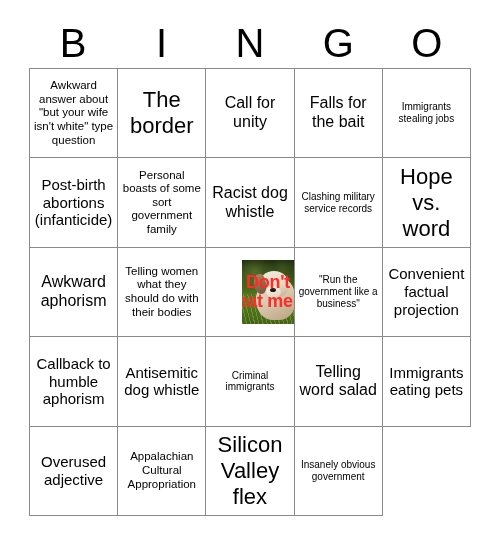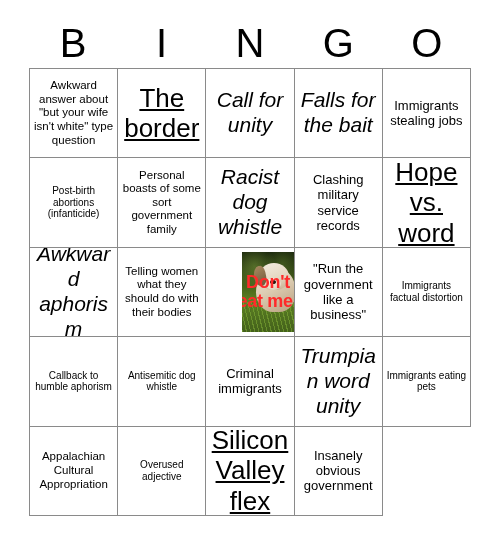--- a/index.html
+++ b/index.html
@@ -77,34 +77,34 @@
 
   .bingo-cell .cell-text {
     display: block;
     width: 100%;
     line-height: 1.18;
     word-wrap: break-word;
     hyphens: none;
   }
 
   
-  .size-xl .cell-text { font-size: 26px; text-decoration: underline; }
-  .size-lg .cell-text { font-size: 21px; font-style: italic; }
-  .size-md .cell-text { font-size: 10px; }
-  .size-sm .cell-text { font-size: 13px; }
+  .size-xl .cell-text { font-size: 22px; }
+  .size-lg .cell-text { font-size: 16px; }
+  .size-md .cell-text { font-size: 15px; }
+  .size-sm .cell-text { font-size: 10px; }
   .size-xs .cell-text { font-size: 11.5px; }
 
   
   .image-cell {
     padding: 0;
   }
   .free-image {
     position: relative;
     width: 84px;
-    height: 80px;
+    height: 64px;
     overflow: hidden;
     background: #2d3d18;
     margin-left: 36px;
   }
   
   .free-image .photo-bg {
     position: absolute;
     inset: 0;
     background:
       radial-gradient(ellipse 60% 40% at 24% 18%, rgba(120,150,60,0.55), rgba(0,0,0,0) 70%),
@@ -287,44 +287,44 @@
           <span>Don't</span>
           <span>eat me!</span>
         </div>
       </div>
     </div>
     <div class="bingo-cell size-sm">
       <span class="cell-text">"Run the government like a business"</span>
     </div>
 
     <div class="bingo-cell size-md">
-      <span class="cell-text">Immigrants factual distortion</span>
+      <span class="cell-text">Convenient factual projection</span>
     </div>
     <div class="bingo-cell size-md">
       <span class="cell-text">Callback to humble aphorism</span>
     </div>
     <div class="bingo-cell size-md">
       <span class="cell-text">Antisemitic dog whistle</span>
     </div>
     <div class="bingo-cell size-sm">
       <span class="cell-text">Criminal immigrants</span>
     </div>
     <div class="bingo-cell size-lg">
-      <span class="cell-text">Trumpian word unity</span>
+      <span class="cell-text">Telling word salad</span>
     </div>
 
     <div class="bingo-cell size-md">
       <span class="cell-text">Immigrants eating pets</span>
+    </div>
+    <div class="bingo-cell size-md">
+      <span class="cell-text">Overused adjective</span>
     </div>
     <div class="bingo-cell size-xs">
       <span class="cell-text">Appalachian Cultural Appropriation</span>
     </div>
-    <div class="bingo-cell size-md">
-      <span class="cell-text">Overused adjective</span>
-    </div>
     <div class="bingo-cell size-xl">
       <span class="cell-text">Silicon Valley flex</span>
     </div>
     <div class="bingo-cell size-sm">
       <span class="cell-text">Insanely obvious government</span>
     </div>
 
   </div>
 </div>
 

